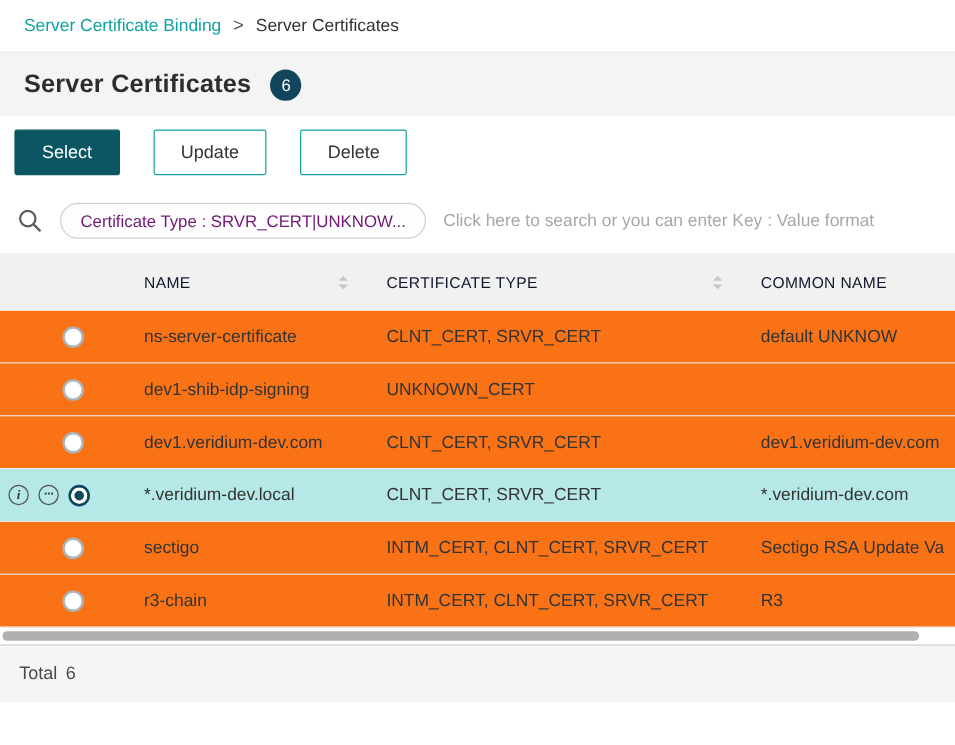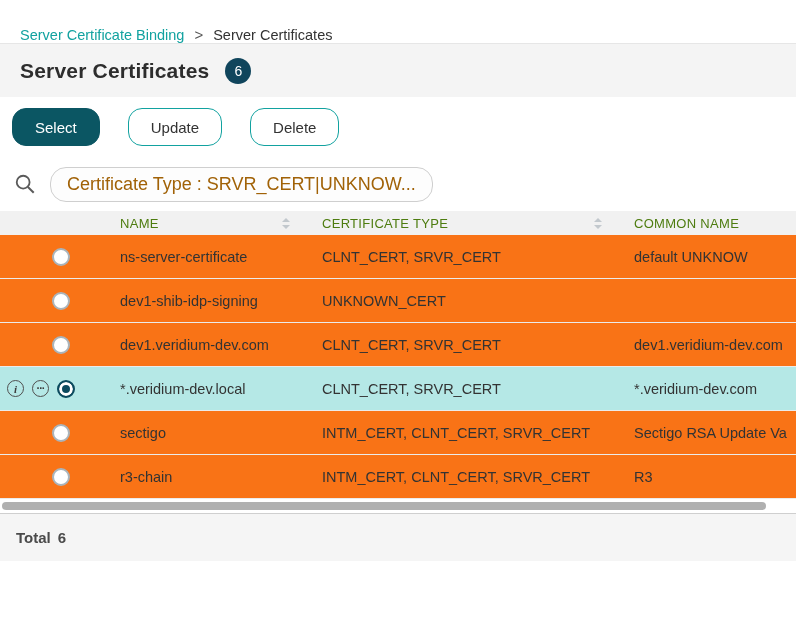--- a/index.html
+++ b/index.html
@@ -1,21 +1,21 @@
 <!DOCTYPE html>
 <html><head>
 <meta charset="utf-8">
 <style>
   * { box-sizing: border-box; margin: 0; padding: 0; }
   html, body { width: 796px; height: 621px; background: #fff; overflow: hidden; }
   body { font-family: "Liberation Sans", "DejaVu Sans", sans-serif; color: #333; }
 
   
   .breadcrumb-bar {
-    height: 44px; display: flex; align-items: flex-end; gap: 10px;
+    height: 44px; display: flex; align-items: center; gap: 10px;
     padding: 0 20px; background: #fff; border-bottom: 1px solid #e6e6e6;
     font-size: 14.5px;
   }
   .breadcrumb-bar a { color: #12a2a0; text-decoration: none; cursor: pointer; }
   .breadcrumb-bar .sep { color: #555; font-size: 15px; }
   .breadcrumb-bar .current { color: #333; }
 
   
   .title-bar {
     height: 53px; background: #f4f4f4; display: flex; align-items: center;
@@ -25,51 +25,51 @@
   .badge {
     min-width: 26px; height: 26px; border-radius: 50%; background: #10455c;
     color: #fff; font-size: 14px; display: inline-flex; align-items: center;
     justify-content: center; font-weight: 400;
   }
 
   
   .toolbar { height: 60px; display: flex; align-items: center; padding: 0 12px; gap: 28px; background: #fff; }
   .btn {
     height: 38px; padding: 0 22px; background: #fff; border: 1px solid #12a2a0;
-    color: #333; font-size: 15px; font-family: inherit; cursor: pointer; border-radius: 14px;
+    color: #333; font-size: 15px; font-family: inherit; cursor: pointer; border-radius: 2px;
   }
   .btn.primary { background: #0b5663; border-color: #0b5663; color: #fff; }
   .btn.action {
     margin-left: 14px; min-width: 150px; color: #12a2a0;
     display: inline-flex; align-items: center; justify-content: center; gap: 10px;
   }
   .chev {
     width: 8px; height: 8px; border-right: 1.6px solid #12a2a0; border-bottom: 1.6px solid #12a2a0;
     transform: rotate(45deg) translate(-2px, -2px); display: inline-block;
   }
 
   
   .search-row { height: 54px; display: flex; align-items: center; padding: 0 14px; gap: 14px; background: #fff; }
   .search-icon { flex: 0 0 auto; display: flex; }
   .chip {
     border: 1px solid #cfcfcf; border-radius: 16px; background: #fdfdfd;
-    padding: 6px 16px; font-size: 18px; color: #a16207; white-space: nowrap; cursor: pointer;
+    padding: 6px 16px; font-size: 14px; color: #701a75; white-space: nowrap; cursor: pointer;
   }
   .search-row input {
     flex: 1; border: none; outline: none; font-size: 14.5px; font-family: inherit;
     color: #333; background: transparent;
   }
   .search-row input::placeholder { color: #a7a7a7; }
 
   
   .table { width: 796px; }
   .thead, .tr { display: grid; grid-template-columns: 96px 202px 312px 1fr; }
   .thead {
-    height: 24px; background: #f1f1f1; align-items: center;
-    font-size: 13px; color: #4d7c0f; letter-spacing: 0.3px;
+    height: 48px; background: #f1f1f1; align-items: center;
+    font-size: 13px; color: #0f172a; letter-spacing: 0.3px;
   }
   .th { display: flex; align-items: center; padding-left: 24px; height: 100%; cursor: pointer; overflow: hidden; white-space: nowrap; }
   .sort { display: inline-flex; flex-direction: column; gap: 3px; margin-left: auto; margin-right: 8px; }
   .sort i { width: 0; height: 0; border-left: 4px solid transparent; border-right: 4px solid transparent; }
   .sort .up { border-bottom: 4px solid #c2c8cd; }
   .sort .down { border-top: 4px solid #c2c8cd; }
 
   .tr { height: 44px; align-items: center; border-bottom: 1px solid #ebebeb; background: #f97316; cursor: pointer; }
   .tr.selected { background: #b5e8e6; }
   .td { padding-left: 24px; font-size: 14.5px; color: #333; white-space: nowrap; overflow: hidden; }
@@ -91,21 +91,21 @@
   .round-icon.more { font-size: 11px; font-weight: 700; letter-spacing: -1px; padding-bottom: 1px; }
 
   
   .hscroll { height: 14px; display: flex; align-items: center; padding: 0 2px; background: #fff; }
   .hthumb { height: 8px; width: 96.5%; background: #b0b0b0; border-radius: 5px; cursor: grab; }
 
   
   .footer {
     height: 48px; background: #f5f5f5; border-top: 1px solid #cfcfcf;
     display: flex; align-items: center; padding: 0 16px; gap: 7px;
-    font-size: 15px; color: #4a4a4a; font-weight: bold;
+    font-size: 15px; color: #4a4a4a;
   }
 </style>
 </head>
 <body>
 
 <div class="breadcrumb-bar">
   <a>Server Certificate Binding</a>
   <span class="sep">&gt;</span>
   <span class="current">Server Certificates</span>
 </div>
@@ -122,20 +122,21 @@
 </div>
 
 <div class="search-row">
   <span class="search-icon">
     <svg width="22" height="22" viewBox="0 0 24 24">
         <circle cx="10" cy="10" r="7" fill="none" stroke="#5a5a5a" stroke-width="2"></circle>
         <line x1="15.2" y1="15.2" x2="21.5" y2="21.5" stroke="#5a5a5a" stroke-width="2.2"></line>
       </svg>
   </span>
   <span class="chip">Certificate Type : SRVR_CERT|UNKNOW...</span>
+  <input type="text" placeholder="Click here to search or you can enter Key : Value format" style="">
 </div>
 
 <div class="table">
   <div class="thead">
     <div class="th"></div>
     <div class="th">
       <span>NAME</span>
       <span class="sort">
           <i class="up"></i>
           <i class="down"></i>

